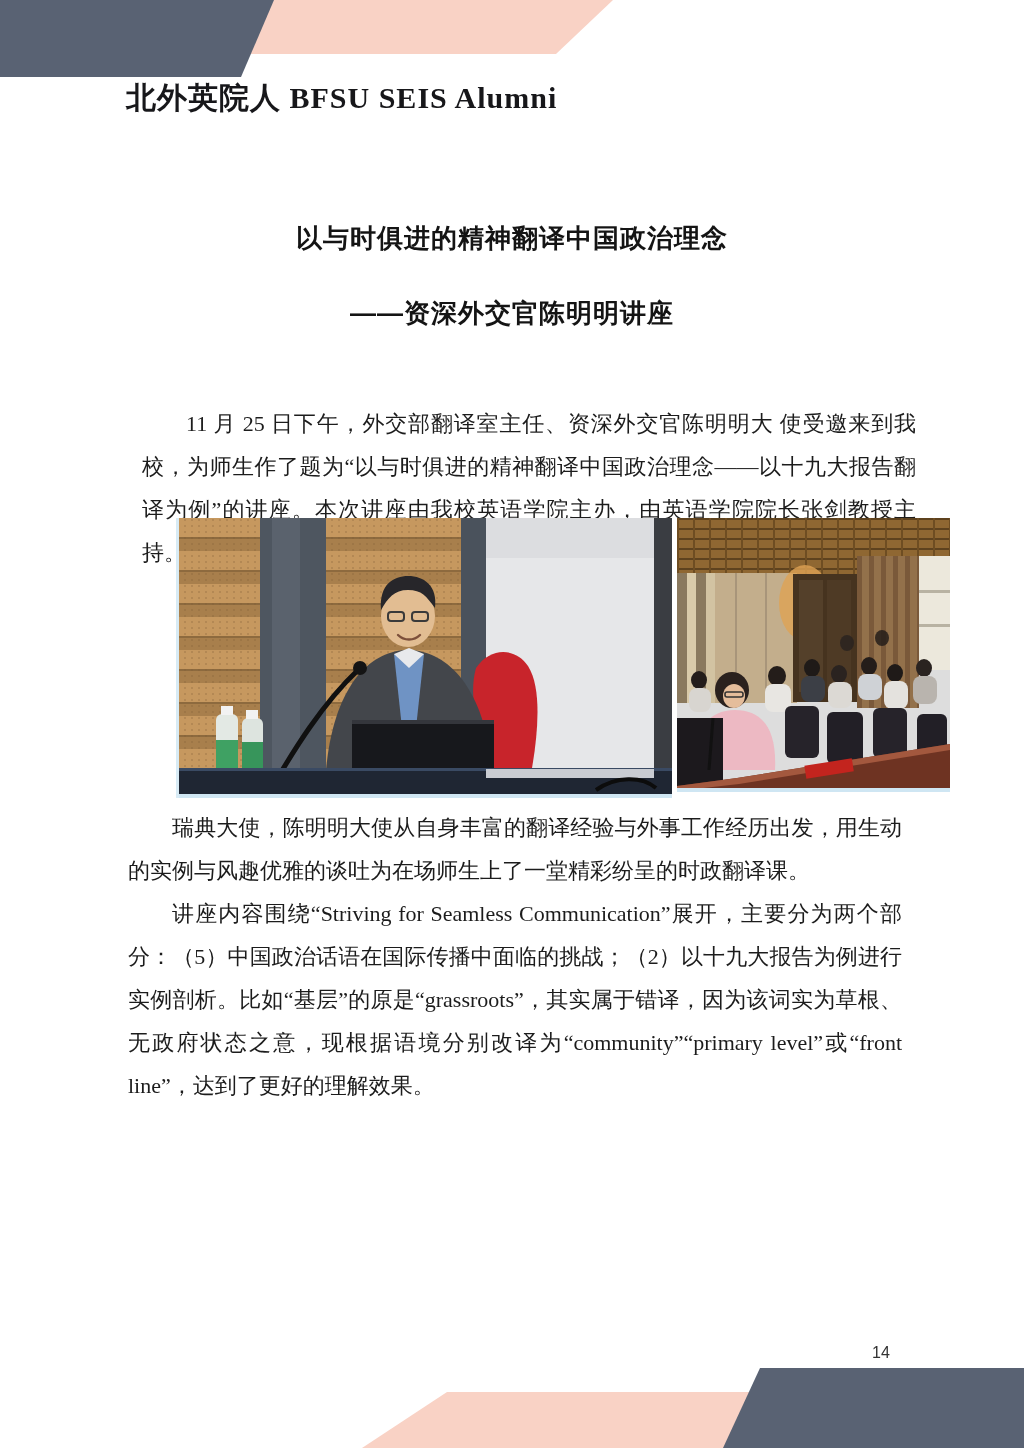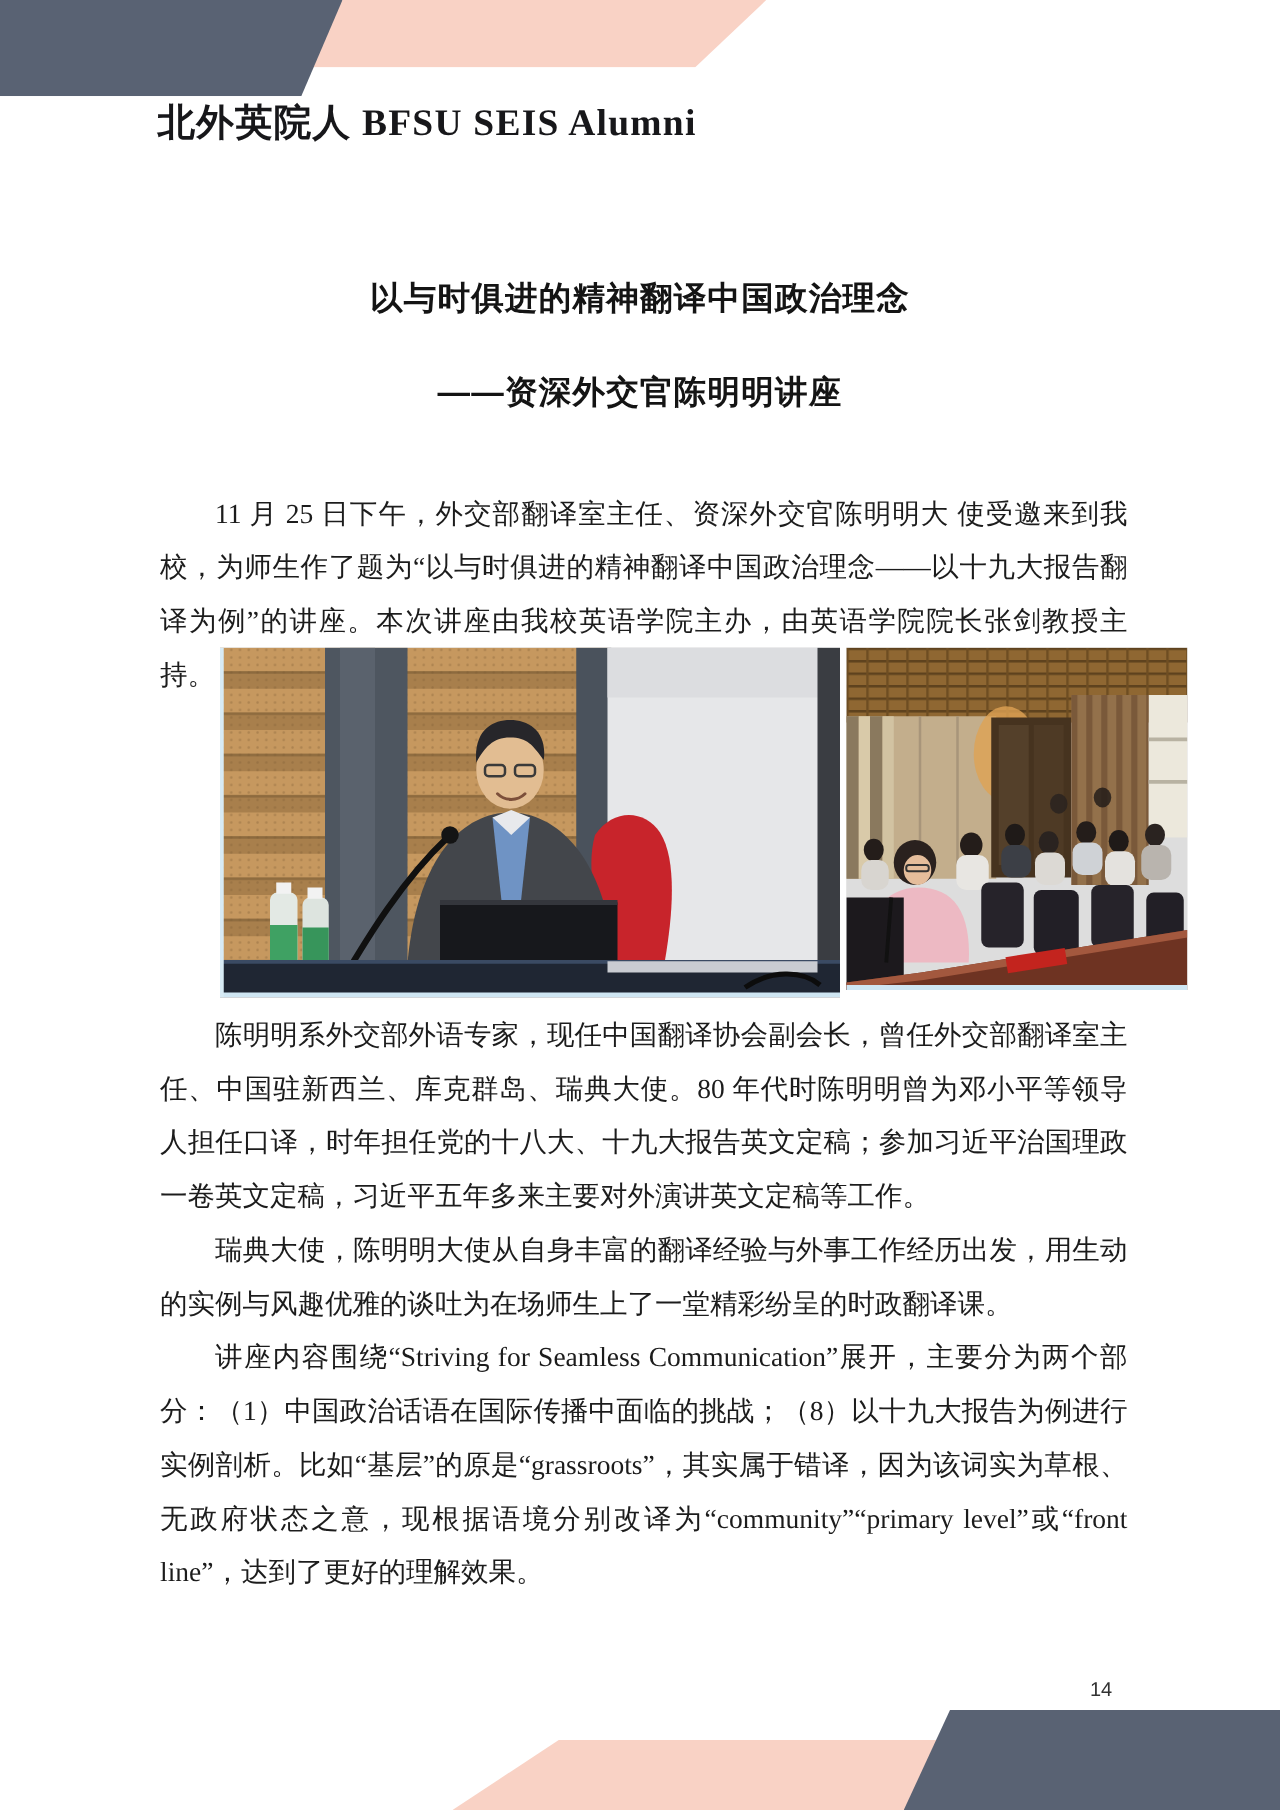--- a/index.html
+++ b/index.html
@@ -52,21 +52,21 @@
   #title-main{top:221px;}
   #title-sub{top:296px;}
   
   .bodyblock{
     position:absolute;left:128px;width:774px;
     font-size:22px;line-height:43px;
     text-align:justify;
     color:#1c1c1c;
   }
   .bodyblock p{margin:0;text-indent:44px;}
-  #body-intro{top:389px;}
+  #body-intro{top:402px;margin-left:14px;}
   #body-main{top:806px;}
   
   .photo{position:absolute;overflow:hidden;background:#ddd;}
   #photo-speaker{left:176px;top:518px;width:496px;height:280px;}
   #photo-audience{left:677px;top:518px;width:273px;height:274px;}
   .photo svg{display:block;}
   
   #page-number{
     position:absolute;left:872px;top:1344px;width:40px;
     font-family:Liberation Sans, sans-serif;
@@ -240,20 +240,19 @@
       <g>
         <path d="M0,268 L60,260 L273,226 L273,274 L0,274 Z" fill="#6e3322"></path>
         <path d="M0,268 L60,260 L273,226 L273,232 L62,266 L0,273 Z" fill="#a3583e"></path>
         <rect x="128" y="244" width="48" height="13" fill="#c3241e" transform="rotate(-9 152 250)"></rect>
       </g>
       <rect x="0" y="270" width="273" height="4" fill="#cfe6f3"></rect>
     </svg>
   </div>
 
   <div class="bodyblock" id="body-main">
-    <p>陈明明系外交部外语专家，现任中国翻译协会副会长，曾任外交部翻译室主任、中国驻新西兰、库克群岛、瑞典大使。80 年代时陈明明曾为邓小平等领导人担任口译，时年担任党的十八大、十九大报告英文定稿；参加习近平治国理政一卷英文定稿，习近平五年多来主要对外演讲英文定稿等工作。</p>
     <p>瑞典大使，陈明明大使从自身丰富的翻译经验与外事工作经历出发，用生动的实例与风趣优雅的谈吐为在场师生上了一堂精彩纷呈的时政翻译课。</p>
-    <p>讲座内容围绕“Striving for Seamless Communication”展开，主要分为两个部分：（1）中国政治话语在国际传播中面临的挑战；（8）以十九大报告为例进行实例剖析。比如“基层”的原是“grassroots”，其实属于错译，因为该词实为草根、无政府状态之意，现根据语境分别改译为“community”“primary level”或“front line”，达到了更好的理解效果。</p>
+    <p>讲座内容围绕“Striving for Seamless Communication”展开，主要分为两个部分：（5）中国政治话语在国际传播中面临的挑战；（2）以十九大报告为例进行实例剖析。比如“基层”的原是“grassroots”，其实属于错译，因为该词实为草根、无政府状态之意，现根据语境分别改译为“community”“primary level”或“front line”，达到了更好的理解效果。</p>
   </div>
 
   <div id="page-number">14</div>
 
 </div>
 
 </body></html>

